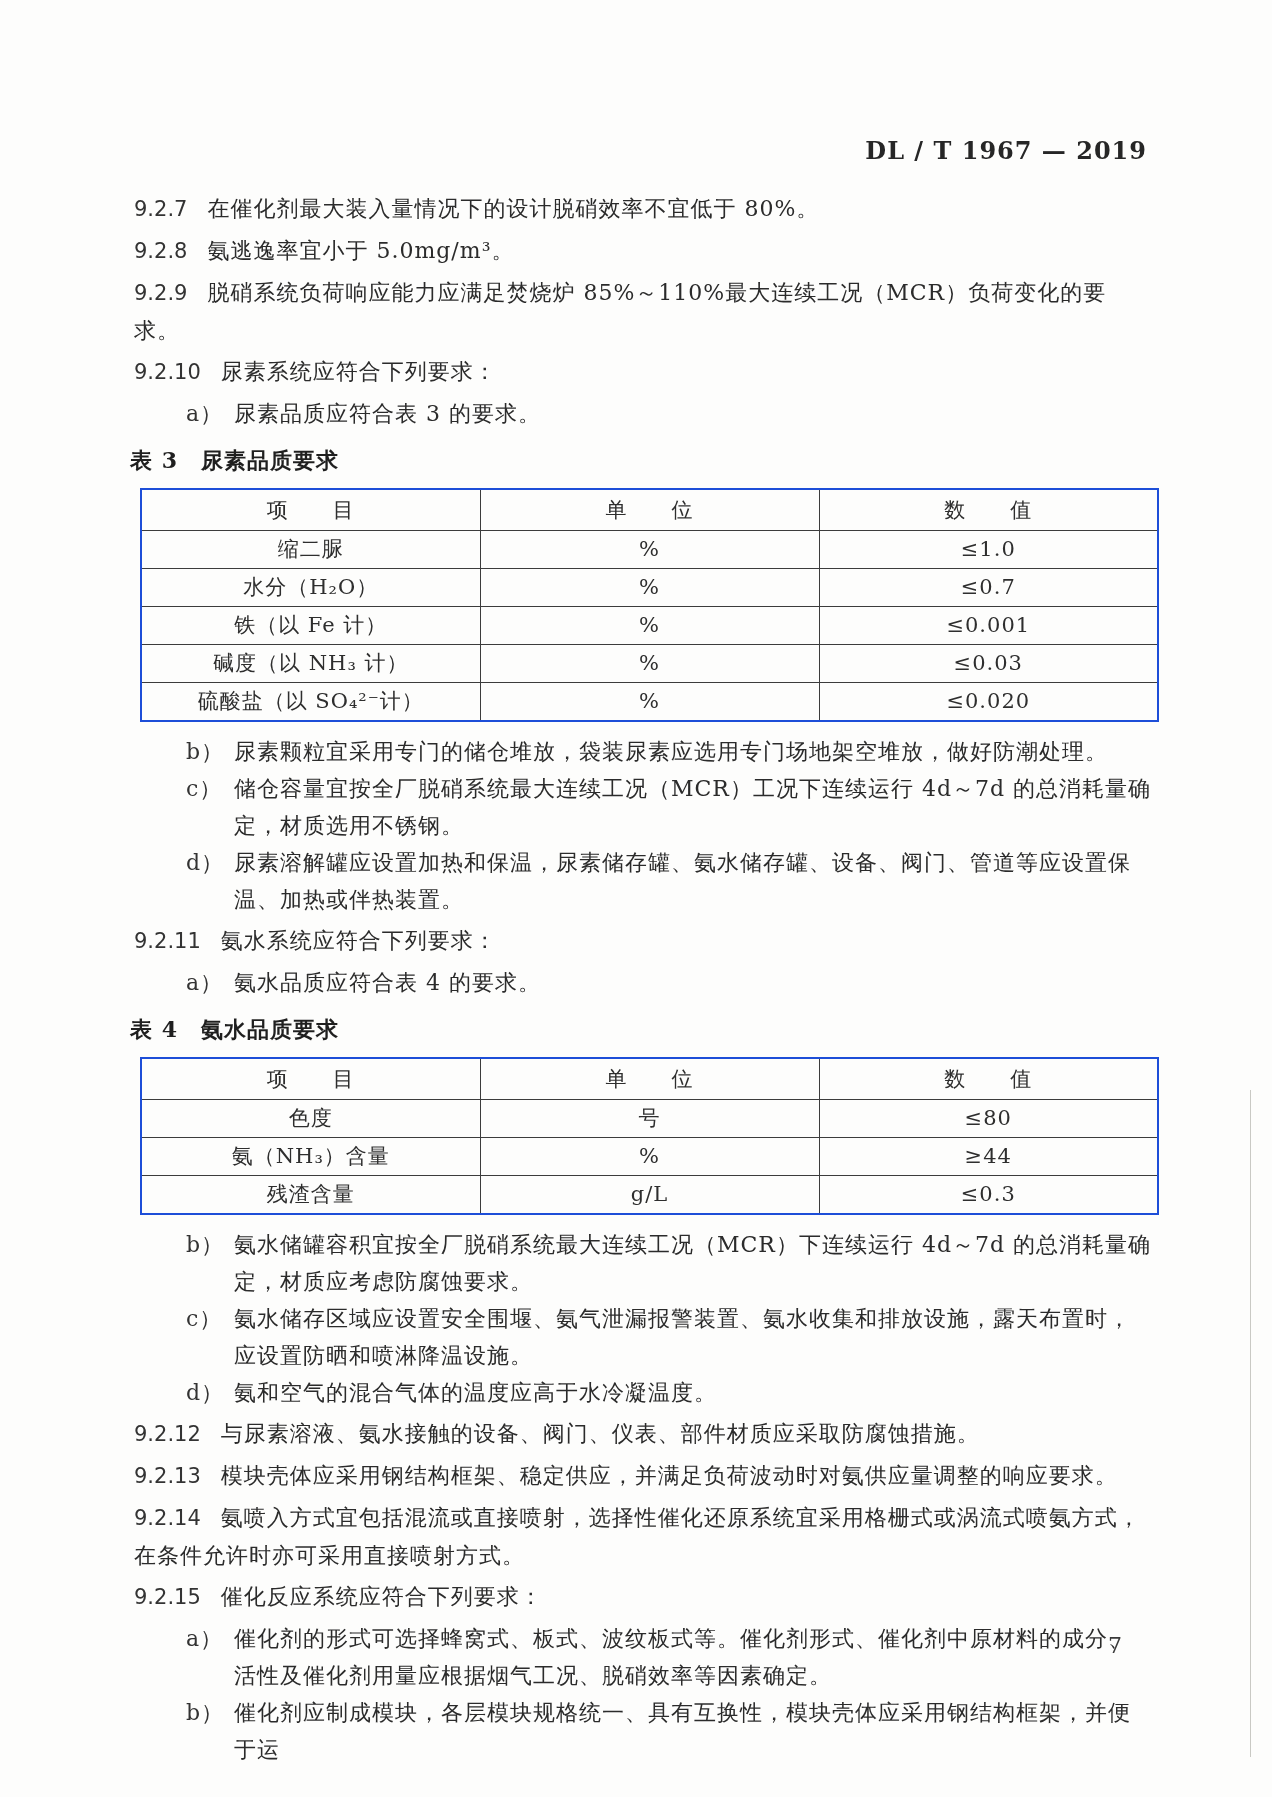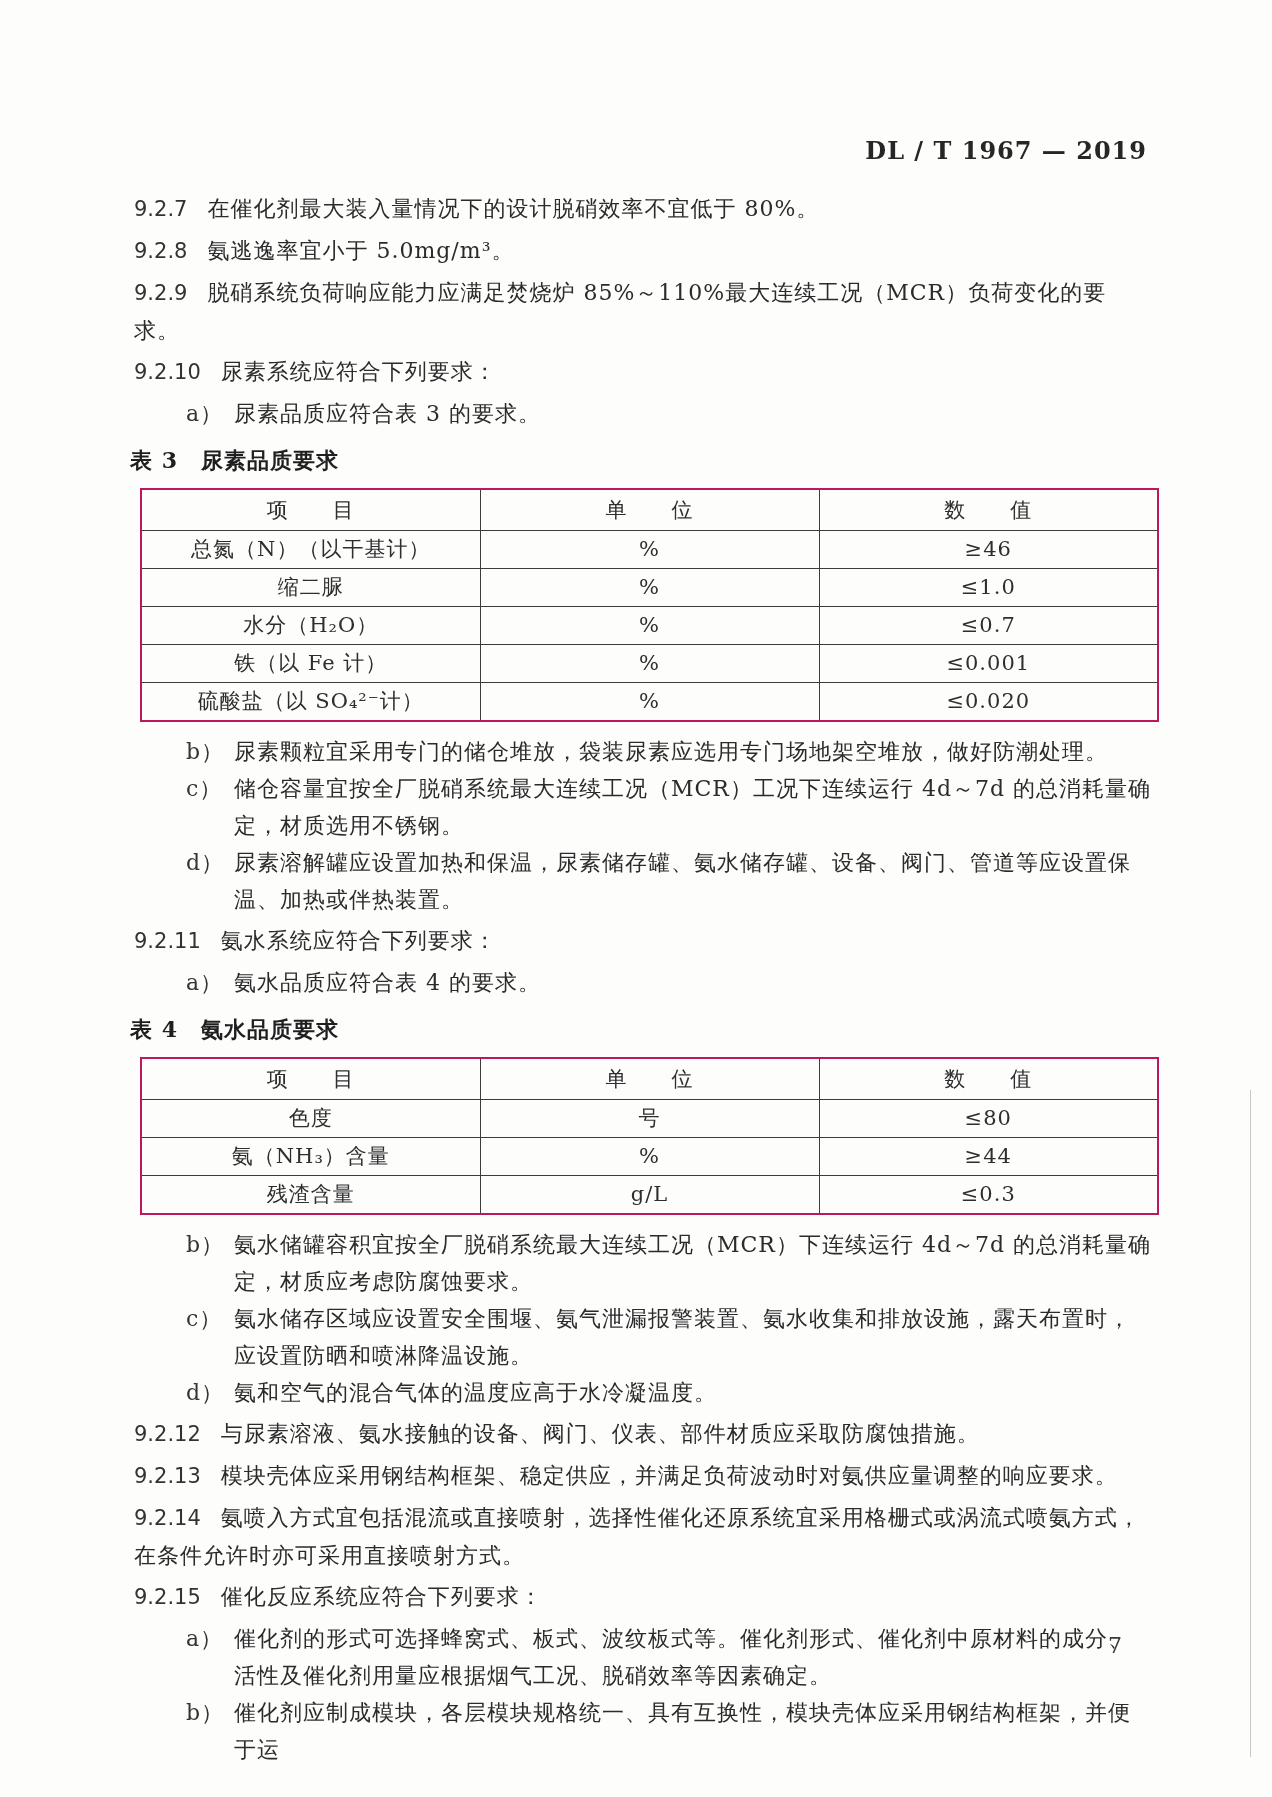--- a/index.html
+++ b/index.html
@@ -40,21 +40,21 @@
   }
   table.qtable{
     border-collapse:collapse;table-layout:fixed;
     width:1019px;margin:9px 0 0 2px;
     font-size:21px;
   }
   table.qtable th,table.qtable td{
     border:1px solid #3c3c3c;text-align:center;
     padding:0 6px;font-weight:normal;color:#2e2e2e;
   }
-  table.qtable{border:2px solid #be185d;margin-left:10px;}
+  table.qtable{border:2px solid #1d4ed8;margin-left:10px;}
   table.qtable th{height:40px;}
   table.qtable td{height:35px;}
   .after-table{margin-top:11px;}
   .page-number{
     position:absolute;left:1108px;top:1633px;
     font-size:22px;color:#3a3a3a;
   }
 </style>
 </head>
 <body>
@@ -79,38 +79,38 @@
     <p class="tbl-title">表 3　尿素品质要求</p>
 
     <table class="qtable">
       <tbody>
           <tr>
         <th>项　　目</th>
         <th>单　　位</th>
         <th>数　　值</th>
       </tr>
       <tr>
-        <td>总氮（N）（以干基计）</td>
-        <td>%</td>
-        <td>≥46</td>
-      </tr>
-      <tr>
         <td>缩二脲</td>
         <td>%</td>
         <td>≤1.0</td>
       </tr>
       <tr>
         <td>水分（H₂O）</td>
         <td>%</td>
         <td>≤0.7</td>
       </tr>
       <tr>
         <td>铁（以 Fe 计）</td>
         <td>%</td>
         <td>≤0.001</td>
+      </tr>
+      <tr>
+        <td>碱度（以 NH₃ 计）</td>
+        <td>%</td>
+        <td>≤0.03</td>
       </tr>
       <tr>
         <td>硫酸盐（以 SO₄²⁻计）</td>
         <td>%</td>
         <td>≤0.020</td>
       </tr>
     </tbody>
       </table>
 
     <div class="li after-table">

